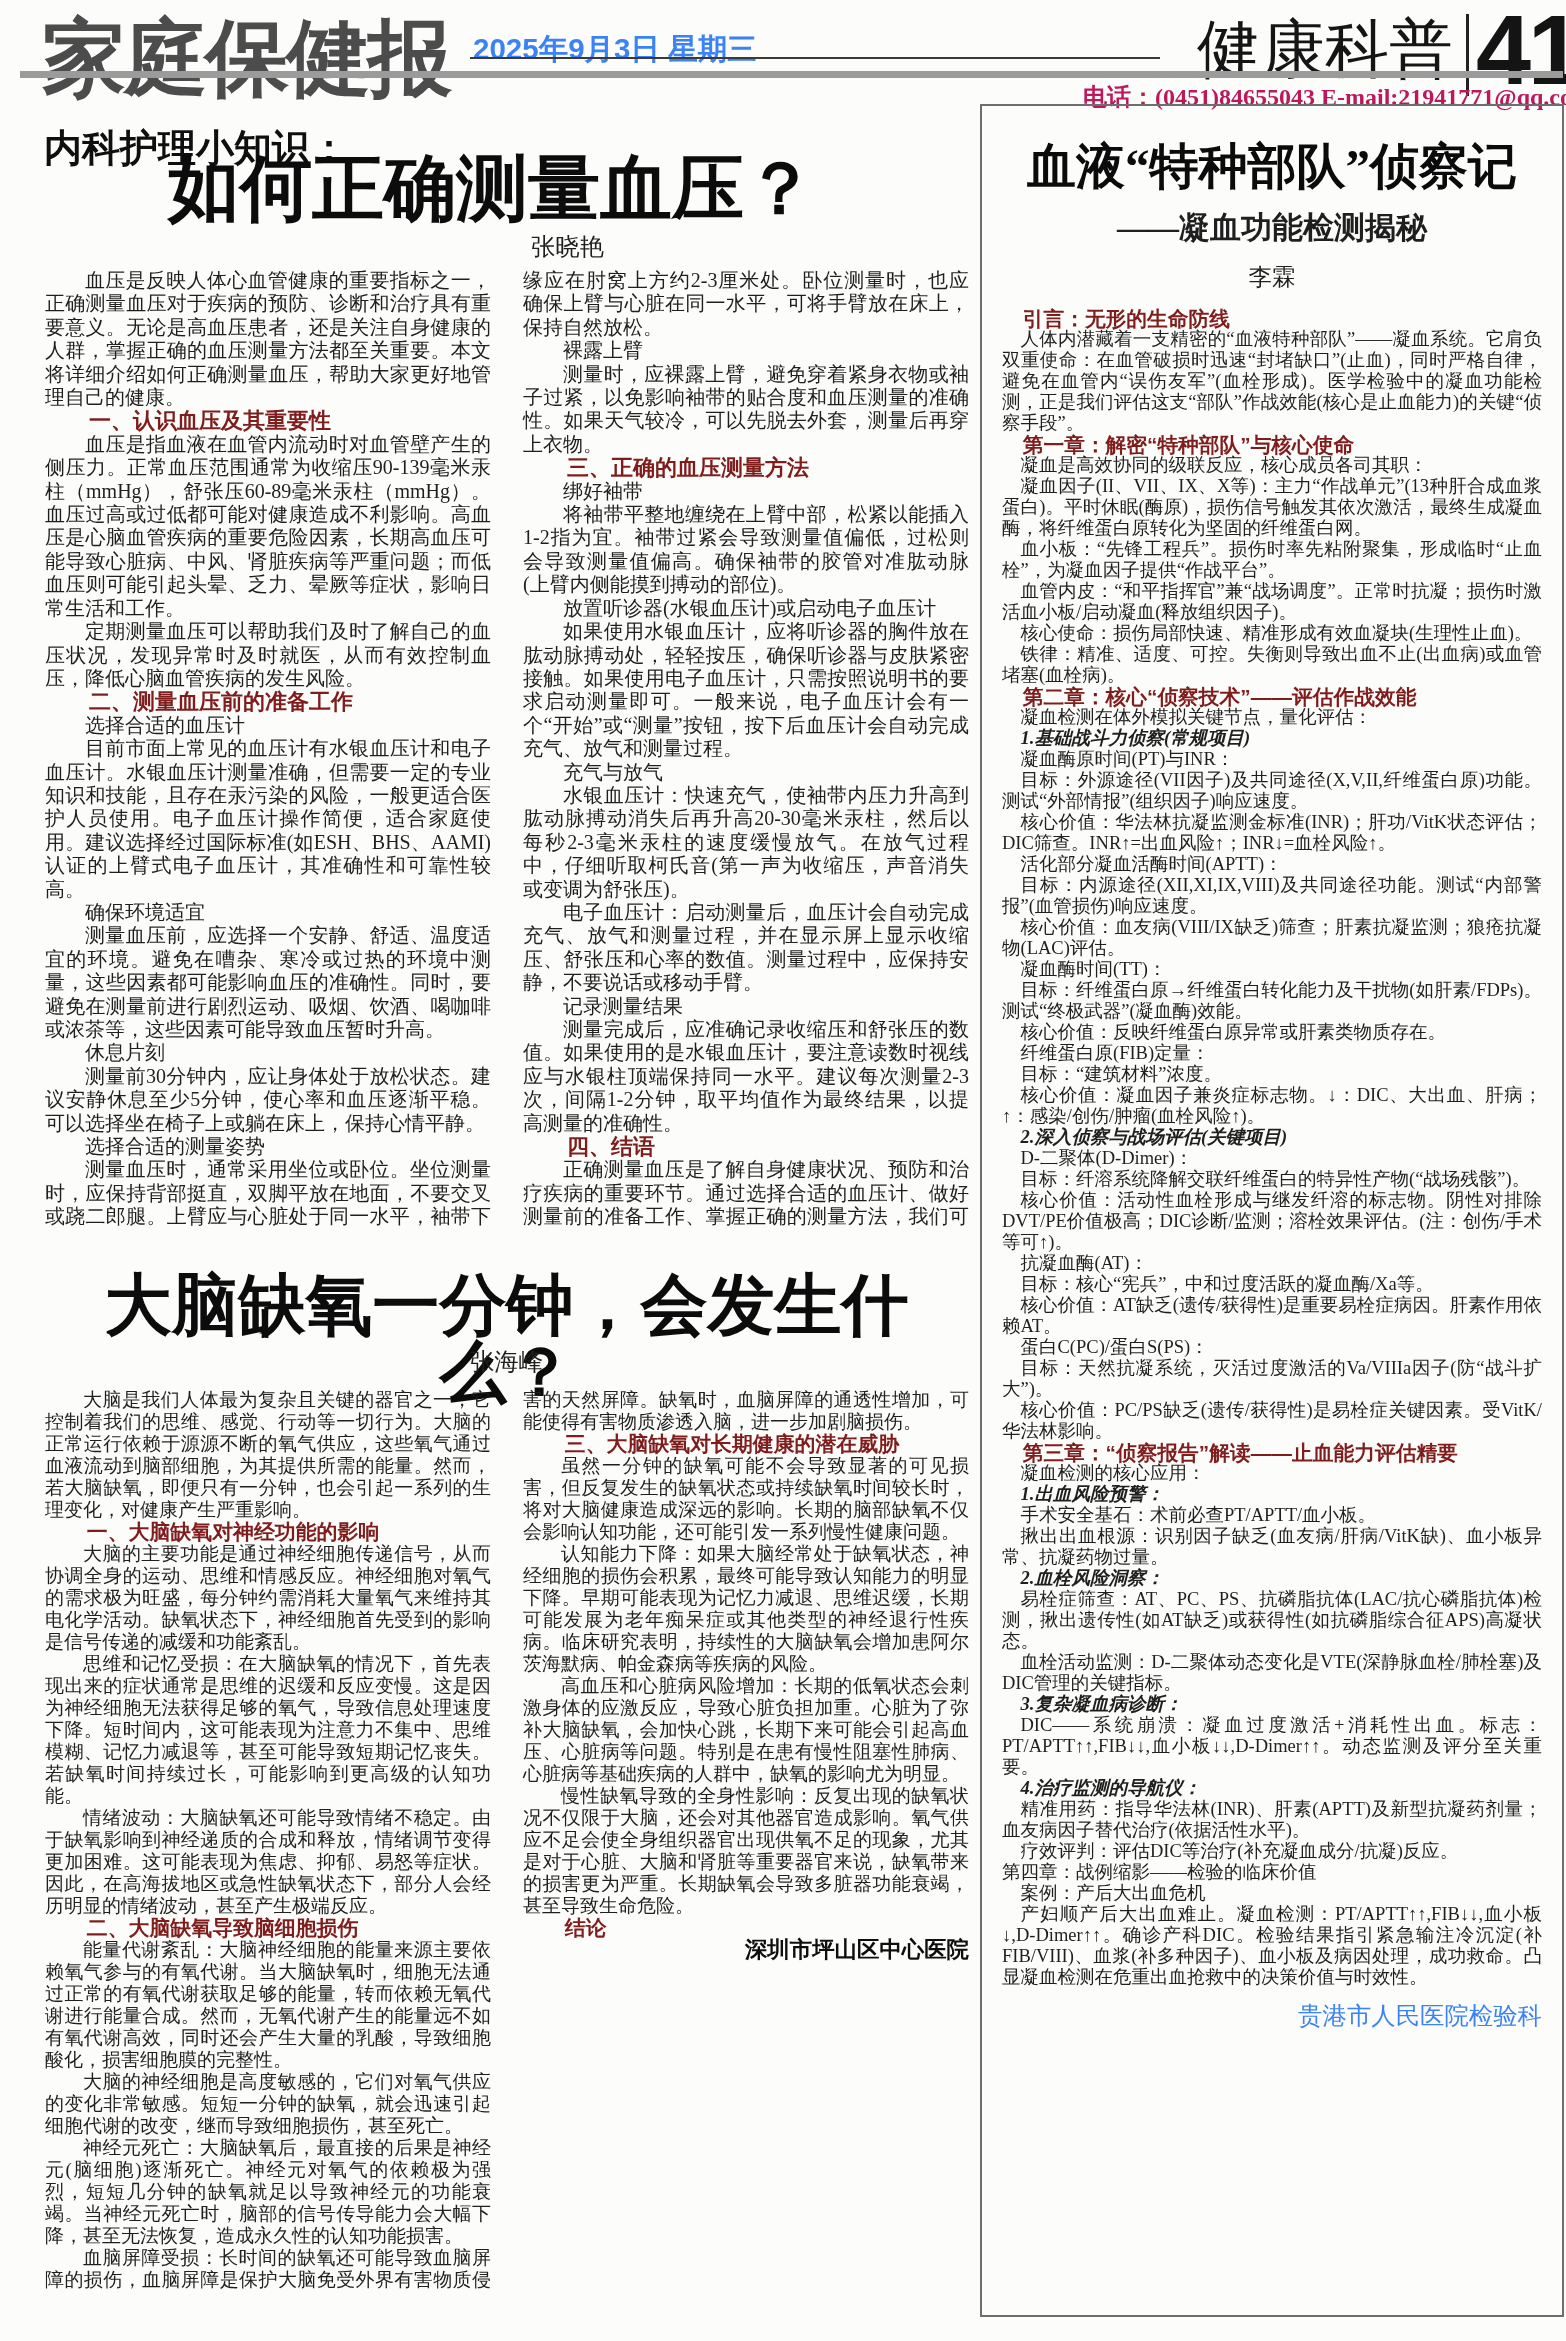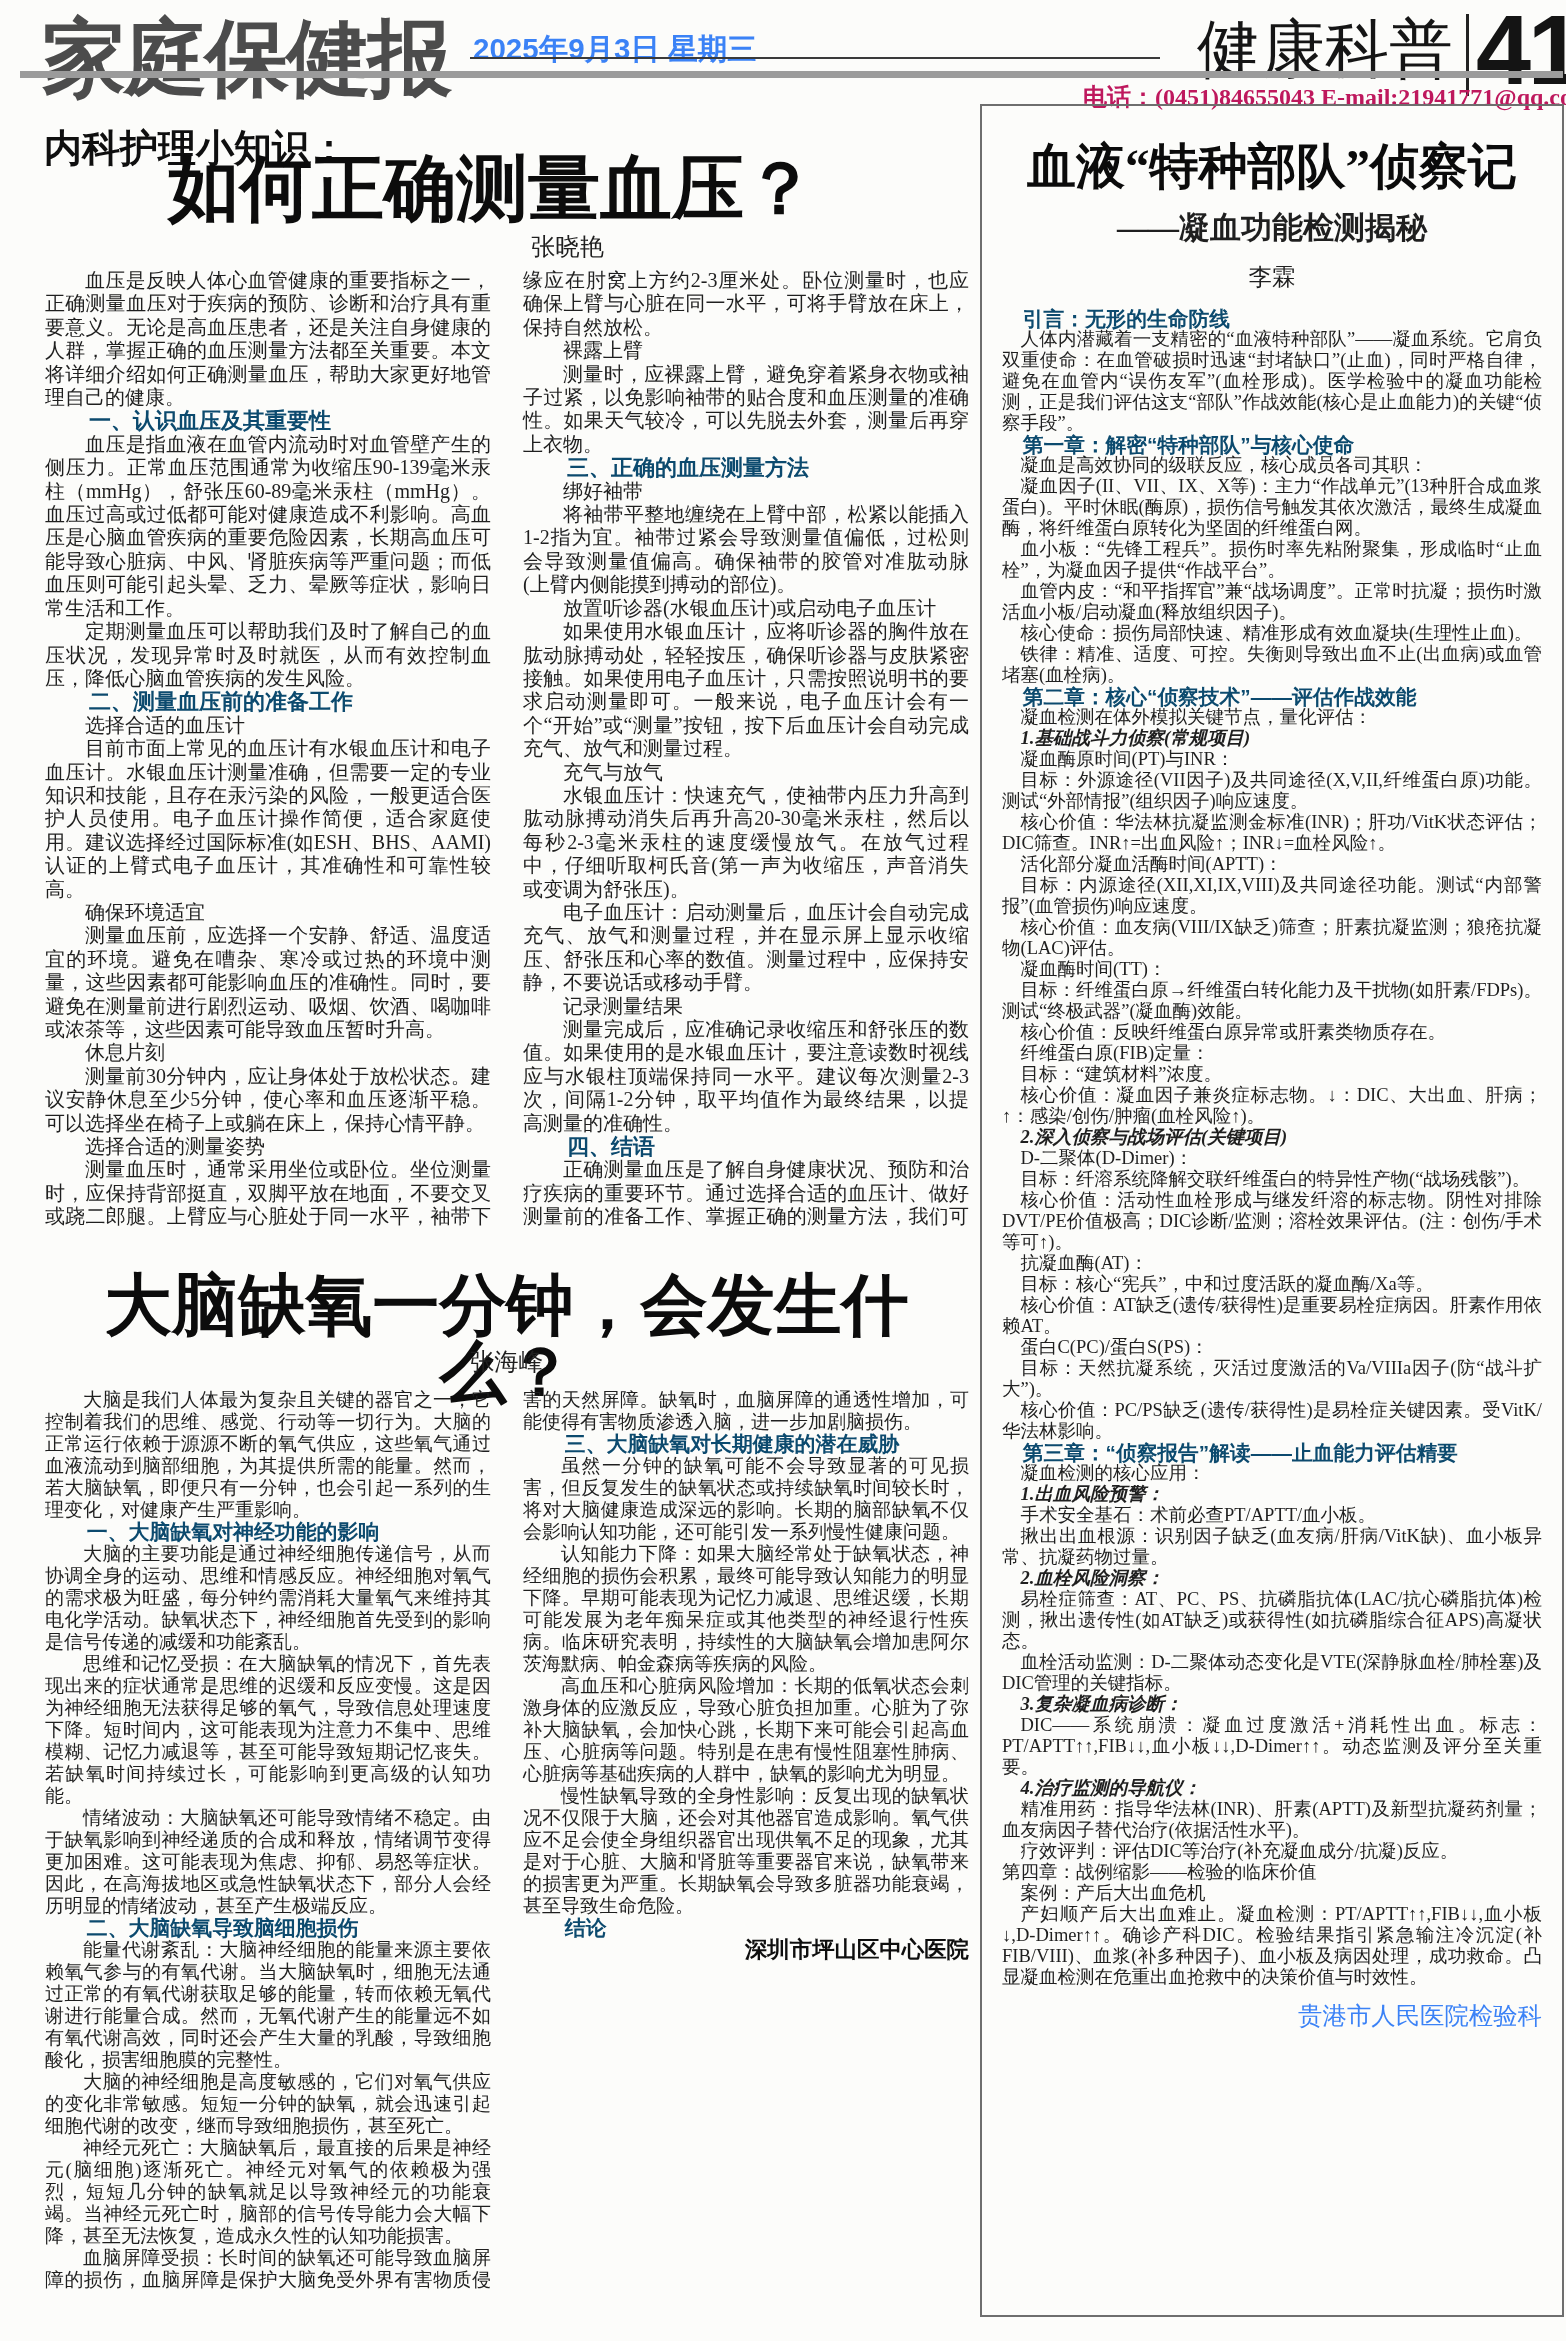--- a/index.html
+++ b/index.html
@@ -20,21 +20,21 @@
   .pageno { position:absolute; left:1476px; top:0px; font-size:99px; line-height:1;
            font-weight:700; font-family:"Liberation Sans",sans-serif; color:#141414; letter-spacing:-3.4px; }
   .thick-rule { position:absolute; left:20px; top:71px; width:1543px; height:6.7px; background:#9b9b9b; }
   .contact { position:absolute; right:5px; top:81px; font-size:24px; font-weight:700;
            color:#be185d; font-family:Liberation Serif, serif; }
 
   
   .a-body p { margin:0; }
   .t-p, .t-sub { text-indent:2em; }
   .t-h { font-family:"Liberation Sans","DejaVu Sans",sans-serif; font-weight:700;
-         text-indent:2em; font-size:1.1em; color:#0c4a6e; }
+         text-indent:2em; font-size:1.1em; color:#7f1d1d; }
   .t-sig { text-align:right; text-indent:0; font-family:"Liberation Sans","DejaVu Sans",sans-serif;
          font-weight:700; font-size:1.18em; margin-top:5px; color:#0e0e0e; }
 
   
   .a1-kicker { position:absolute; left:44px; top:123px; font-size:38px; font-weight:700;
          font-family:"Liberation Sans","DejaVu Sans",sans-serif; color:#0f0f0f; }
   .a1-title { position:absolute; left:168px; top:153px; width:799px; margin:0; text-align:left;
          font-size:72px; line-height:1; font-weight:700; color:#0c0c0c; }
   .a1-author { position:absolute; left:168px; top:231px; width:799px; text-align:center; font-size:24.4px; }
   .a1-body { position:absolute; left:45px; top:269px; width:924px; height:981px;

